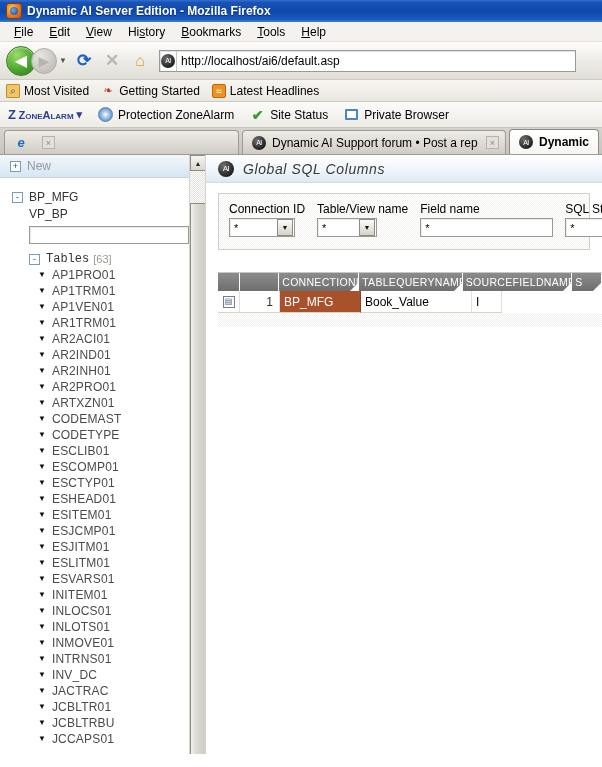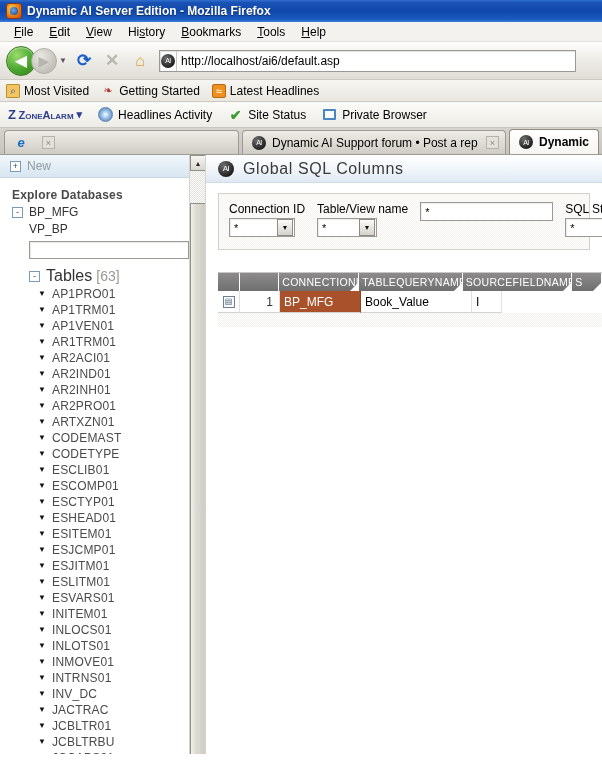--- a/index.html
+++ b/index.html
@@ -200,22 +200,22 @@
     font-size:9px; line-height:8px; text-align:center; color:#33506e; margin-right:6px; flex:none;
   }
   .db-name { font-size:12px; color:#333; }
   .vp-name { font-size:12px; color:#333; margin:3px 0 3px 17px; }
   .searchbox {
     width:160px; height:18px; margin:2px 0 6px 17px;
     border:1px solid #9a9a94; background:#fff;
     box-shadow: inset 1px 1px 1px rgba(0,0,0,.09);
   }
   .tables-head { display:flex; align-items:center; margin:2px 0 1px 17px;}
-  .tables-label { font-size:16px; color:#333; }
-  .tables-count { font-size:14px; color:#9a9a94; margin-left:4px;}
+  .tables-label { font-size:12px; color:#333;font-family:Liberation Mono, monospace; }
+  .tables-count { font-size:11px; color:#9a9a94; margin-left:4px;}
   .tbl-row { display:flex; align-items:center; margin-left:26px; height:16px; }
   .tri { color:#111; font-size:8px; margin-right:6px; flex:none; line-height:1;}
   .tbl-name { font-size:12px; color:#4a4a4a; letter-spacing:.2px;}
 
   
   .lscroll {
     position:absolute; right:0; top:0; width:16px; height:100%;
     background: repeating-conic-gradient(#fff 0% 25%, #e2e0da 0% 50%) 0 0/2px 2px;
     border-left:1px solid #d5d3cc;
   }
@@ -234,21 +234,21 @@
 
   
   .rightpanel { flex:1; background:#fff; position:relative; overflow:hidden; }
   .panel-head {
     height: 28px;
     background: linear-gradient(to bottom, #ffffff 0%, #f0f5fa 55%, #dfe9f3 100%);
     display:flex; align-items:center; padding-left:12px;
     border-bottom:1px solid #cfdbe6;
   }
   .panel-head .ai-badge { width:16px; height:16px; font-size:8px; margin-right:9px;}
-  .panel-title { font-size:16px; color:#3a3a3a; letter-spacing:.6px;}
+  .panel-title { font-size:14px; color:#3a3a3a; letter-spacing:.6px;font-style:italic;}
 
   .filterbox {
     margin:10px 12px 0 12px; border:1px solid #d2d0c9;
     background: repeating-conic-gradient(#fff 0% 25%, #f4f3ef 0% 50%) 0 0/2px 2px;
     padding:8px 10px 12px 10px;
     display:flex; align-items:flex-start;
   }
   .fgroup { margin-right: 12px; }
   .flabel { font-size:12px; color:#000; display:block; margin-bottom:2px; white-space:nowrap;}
   .fselect {
@@ -353,21 +353,21 @@
 </div>
 
 <div class="zabar">
   <div class="za-logo">
     <span class="za-z">Z</span>
     <span class="za-name">ZoneAlarm</span>
     <span class="za-name">▾</span>
   </div>
   <div class="za-item">
     <span class="za-ic ic-target"></span>
-    <span>Headlines Activity</span>
+    <span>Protection ZoneAlarm</span>
   </div>
   <div class="za-item">
     <span class="za-ic ic-check">✔</span>
     <span>Site Status</span>
   </div>
   <div class="za-item">
     <span class="za-ic">
         <span class="ic-window"></span>
       </span>
     <span>Private Browser</span>
@@ -397,21 +397,20 @@
 <div class="appbody">
 
   <div class="leftpanel">
 
     <div class="newbar">
       <span class="plusbox">+</span>
       <span class="newlabel">New</span>
     </div>
 
     <div class="tree">
-      <div class="tree-title">Explore Databases</div>
 
       <div class="tree-db">
         <span class="minusbox">-</span>
         <span class="db-name">BP_MFG</span>
       </div>
 
       <div class="vp-name">VP_BP</div>
 
       <input class="searchbox" type="text" value="" style="">
 
@@ -571,20 +570,21 @@
 
       <div class="fgroup">
         <span class="flabel">Table/View name</span>
         <div class="fselect" style="width:60px">
           <span>*</span>
           <span class="fsel-arrow">▼</span>
         </div>
       </div>
 
       <div class="fgroup">
+        <span class="flabel">Field name</span>
         <div class="finput" style="width:133px">*</div>
       </div>
 
       <div class="fgroup">
         <span class="flabel">SQL Status</span>
         <div class="finput" style="width:62px">*</div>
       </div>
 
     </div>
 

